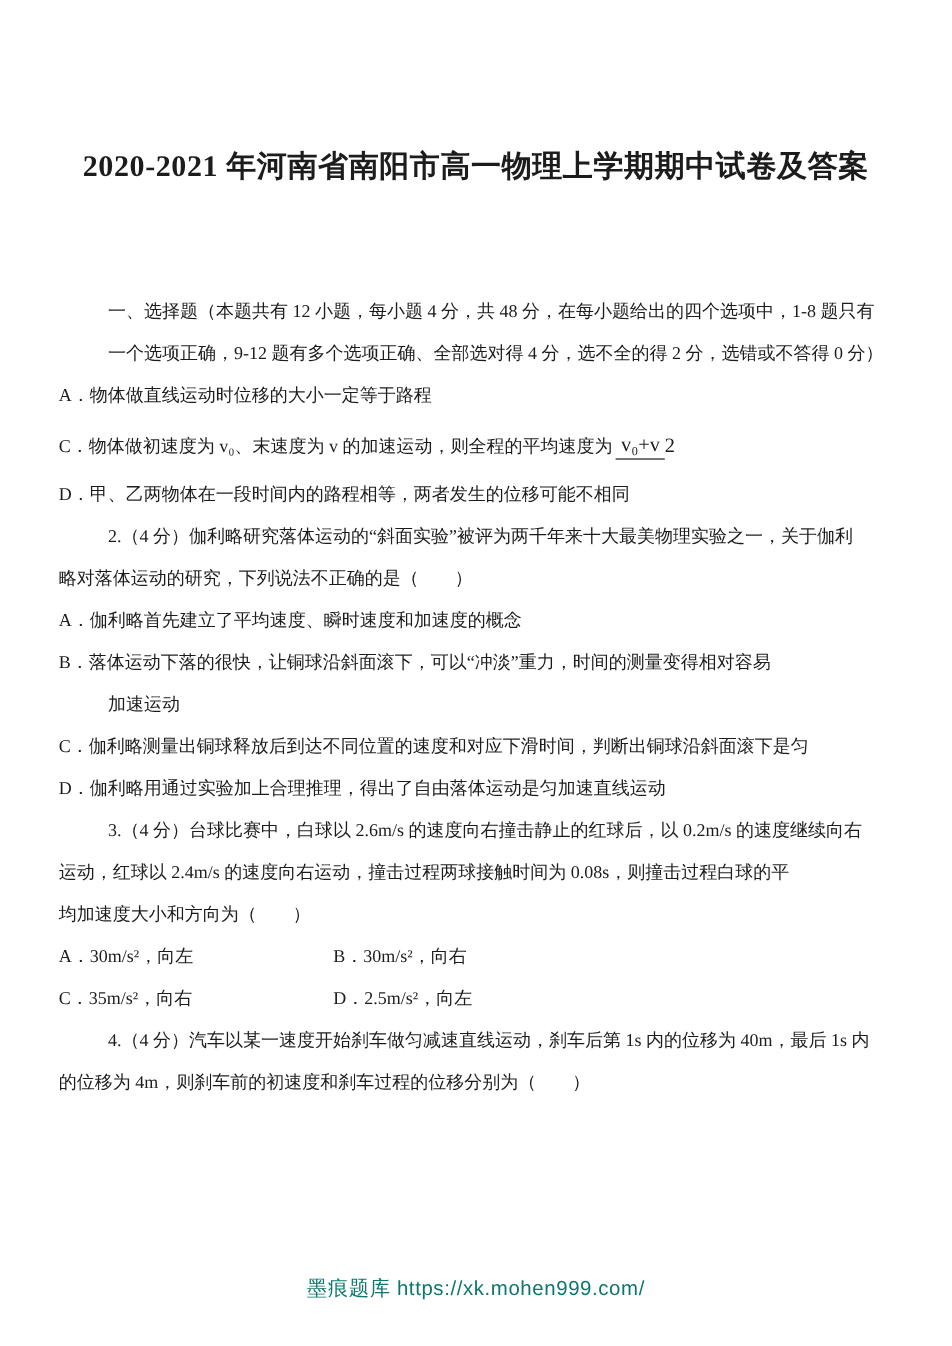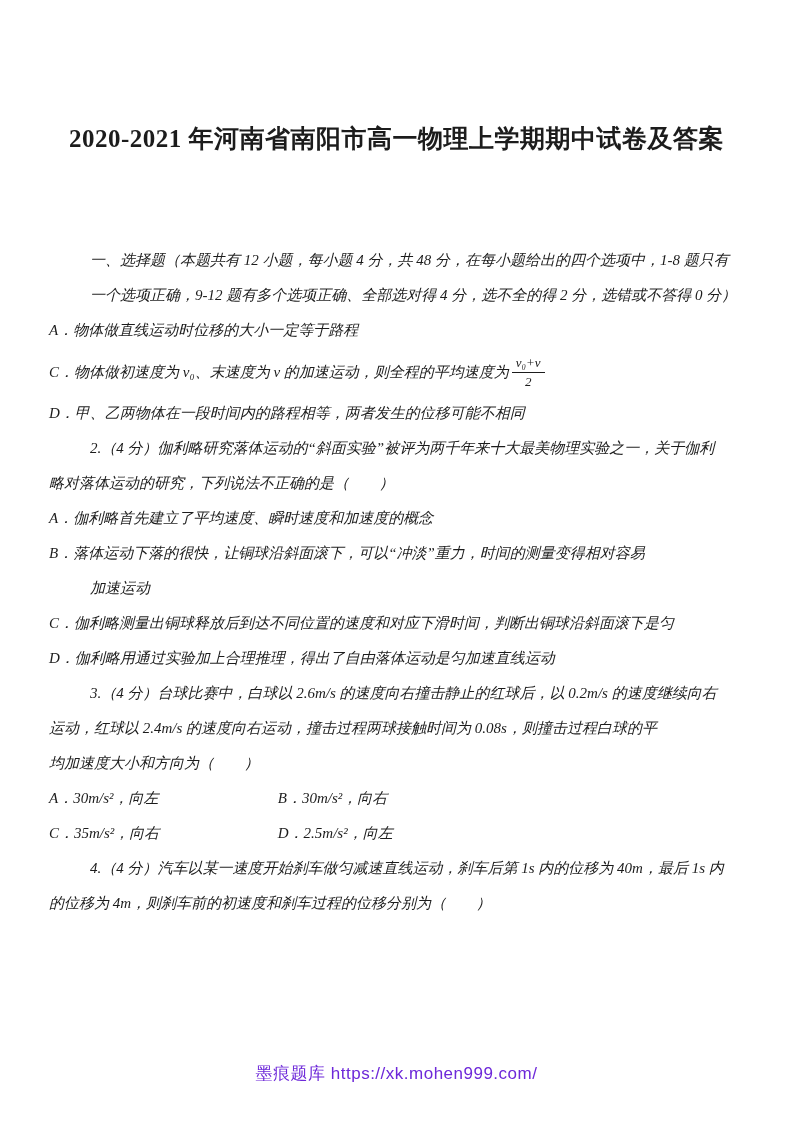--- a/index.html
+++ b/index.html
@@ -21,58 +21,57 @@
     text-align: center;
     font-size: 25px;
     font-weight: 700;
     letter-spacing: 0.5px;
   }
   .content {
     position: absolute;
     top: 243px;
     left: 0;
     width: 793px;
-    font-style: italic;
   }
   .line {
     height: 35px;
     line-height: 35px;
     font-size: 15px;
     white-space: nowrap;
   }
   .ind0 { padding-left: 90px; }
   .ind1 { padding-left: 49px; }
   .line-tall {
     height: 48px;
     display: flex;
     align-items: center;
     line-height: normal;
   }
   .frac {
     display: inline-flex;
-    flex-direction: column;
+    flex-direction: row;
     align-items: center;
     margin-left: 3px;
-    font-size: 13px;
+    font-size: 17px;
     line-height: 1.2;
   }
   .frac-num { border-bottom: 1px solid #1c1c1c; padding: 0 4px 1px 4px; }
   .frac-den { padding-top: 1px; }
   .col1 { display: inline-block; width: 225px; }
   .footer {
     position: absolute;
     top: 1062px;
     left: 0;
     width: 100%;
     text-align: center;
   }
   .footer-link {
     font-family: "Liberation Sans", "DejaVu Sans", sans-serif;
     font-size: 17px;
-    color: #6d28d9;
+    color: #0f766e;
     letter-spacing: 0.5px;
     text-decoration: none;
     cursor: pointer;
   }
 </style>
 </head>
 <body>
 
 <div class="page">
 

